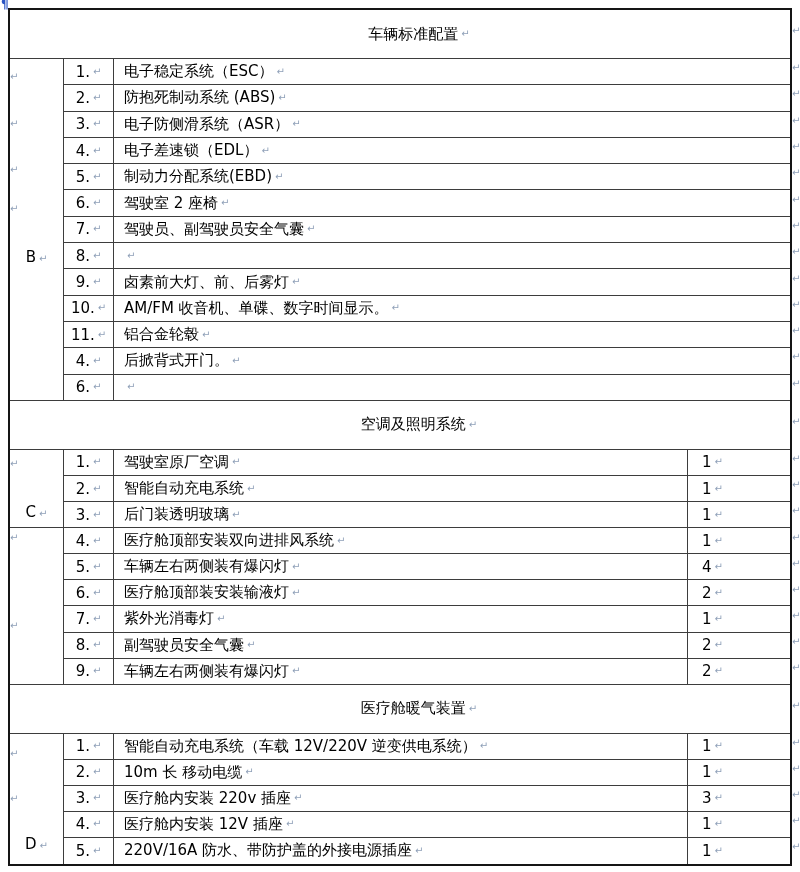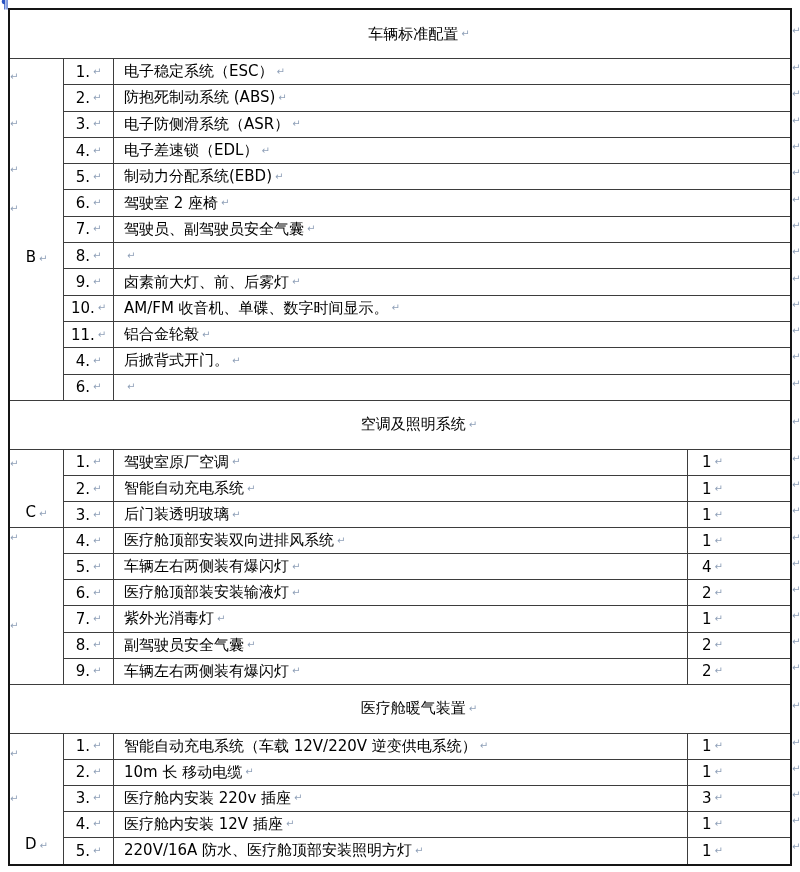--- a/index.html
+++ b/index.html
@@ -334,21 +334,21 @@
         </div>
       <div class="cell qty">
           <span>1</span>
           <span class="pm">↵</span>
         </div>
       <div class="cell num nobb">
           <span>5.</span>
           <span class="pm">↵</span>
         </div>
       <div class="cell desc nobb">
-          <span>220V/16A 防水、医疗舱顶部安装照明方灯</span>
+          <span>220V/16A 防水、带防护盖的外接电源插座</span>
           <span class="pm">↵</span>
         </div>
       <div class="cell qty nobb">
           <span>1</span>
           <span class="pm">↵</span>
         </div>
     </div>
 
   </div>
 

